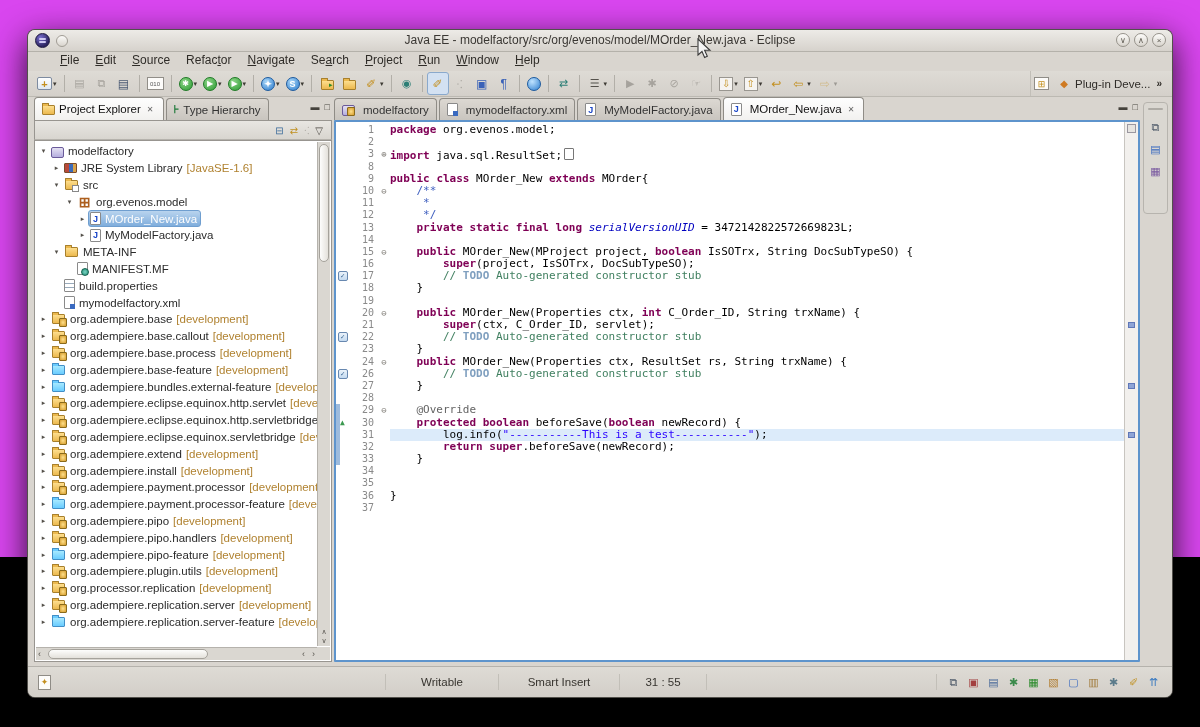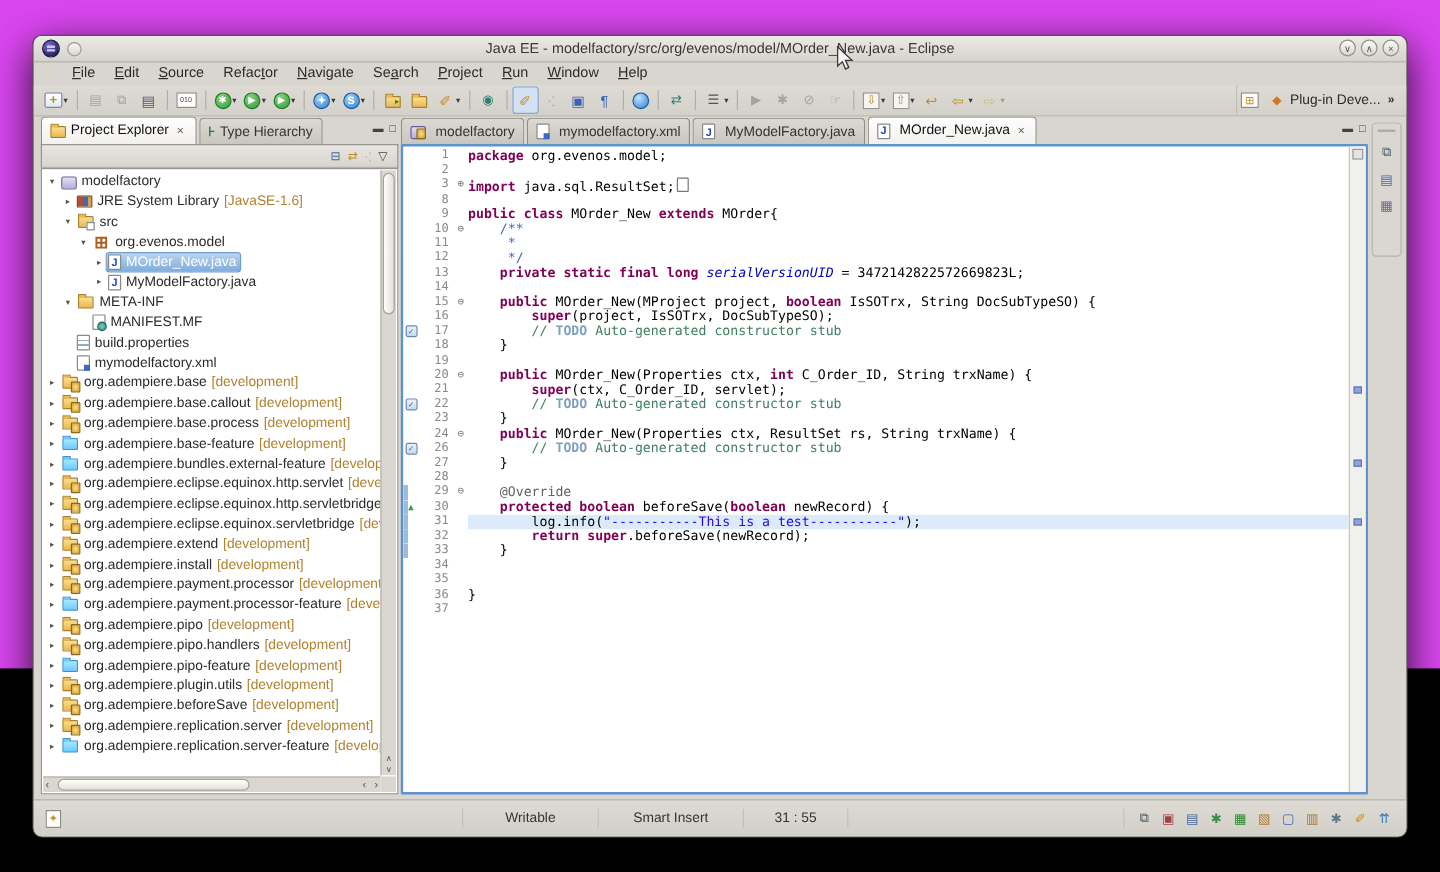--- a/index.html
+++ b/index.html
@@ -575,21 +575,21 @@
                   <span class="tl">org.adempiere.plugin.utils</span>
                   <span class="tsx">[development]</span>
                 </span>
               </div>
               <div class="trow" style="padding-left: 3px;">
                 <span class="tar">▸</span>
                 <span class="tin">
                   <span class="ti ti-plugin-project">
                     <span class="ifolder" style="margin: 0px;"></span>
                   </span>
-                  <span class="tl">org.adempiere.beforeSave</span>
+                  <span class="tl">org.processor.replication</span>
                   <span class="tsx">[development]</span>
                 </span>
               </div>
               <div class="trow" style="padding-left: 3px;">
                 <span class="tar">▸</span>
                 <span class="tin">
                   <span class="ti ti-plugin-project">
                     <span class="ifolder" style="margin: 0px;"></span>
                   </span>
                   <span class="tl">org.adempiere.replication.server</span>

